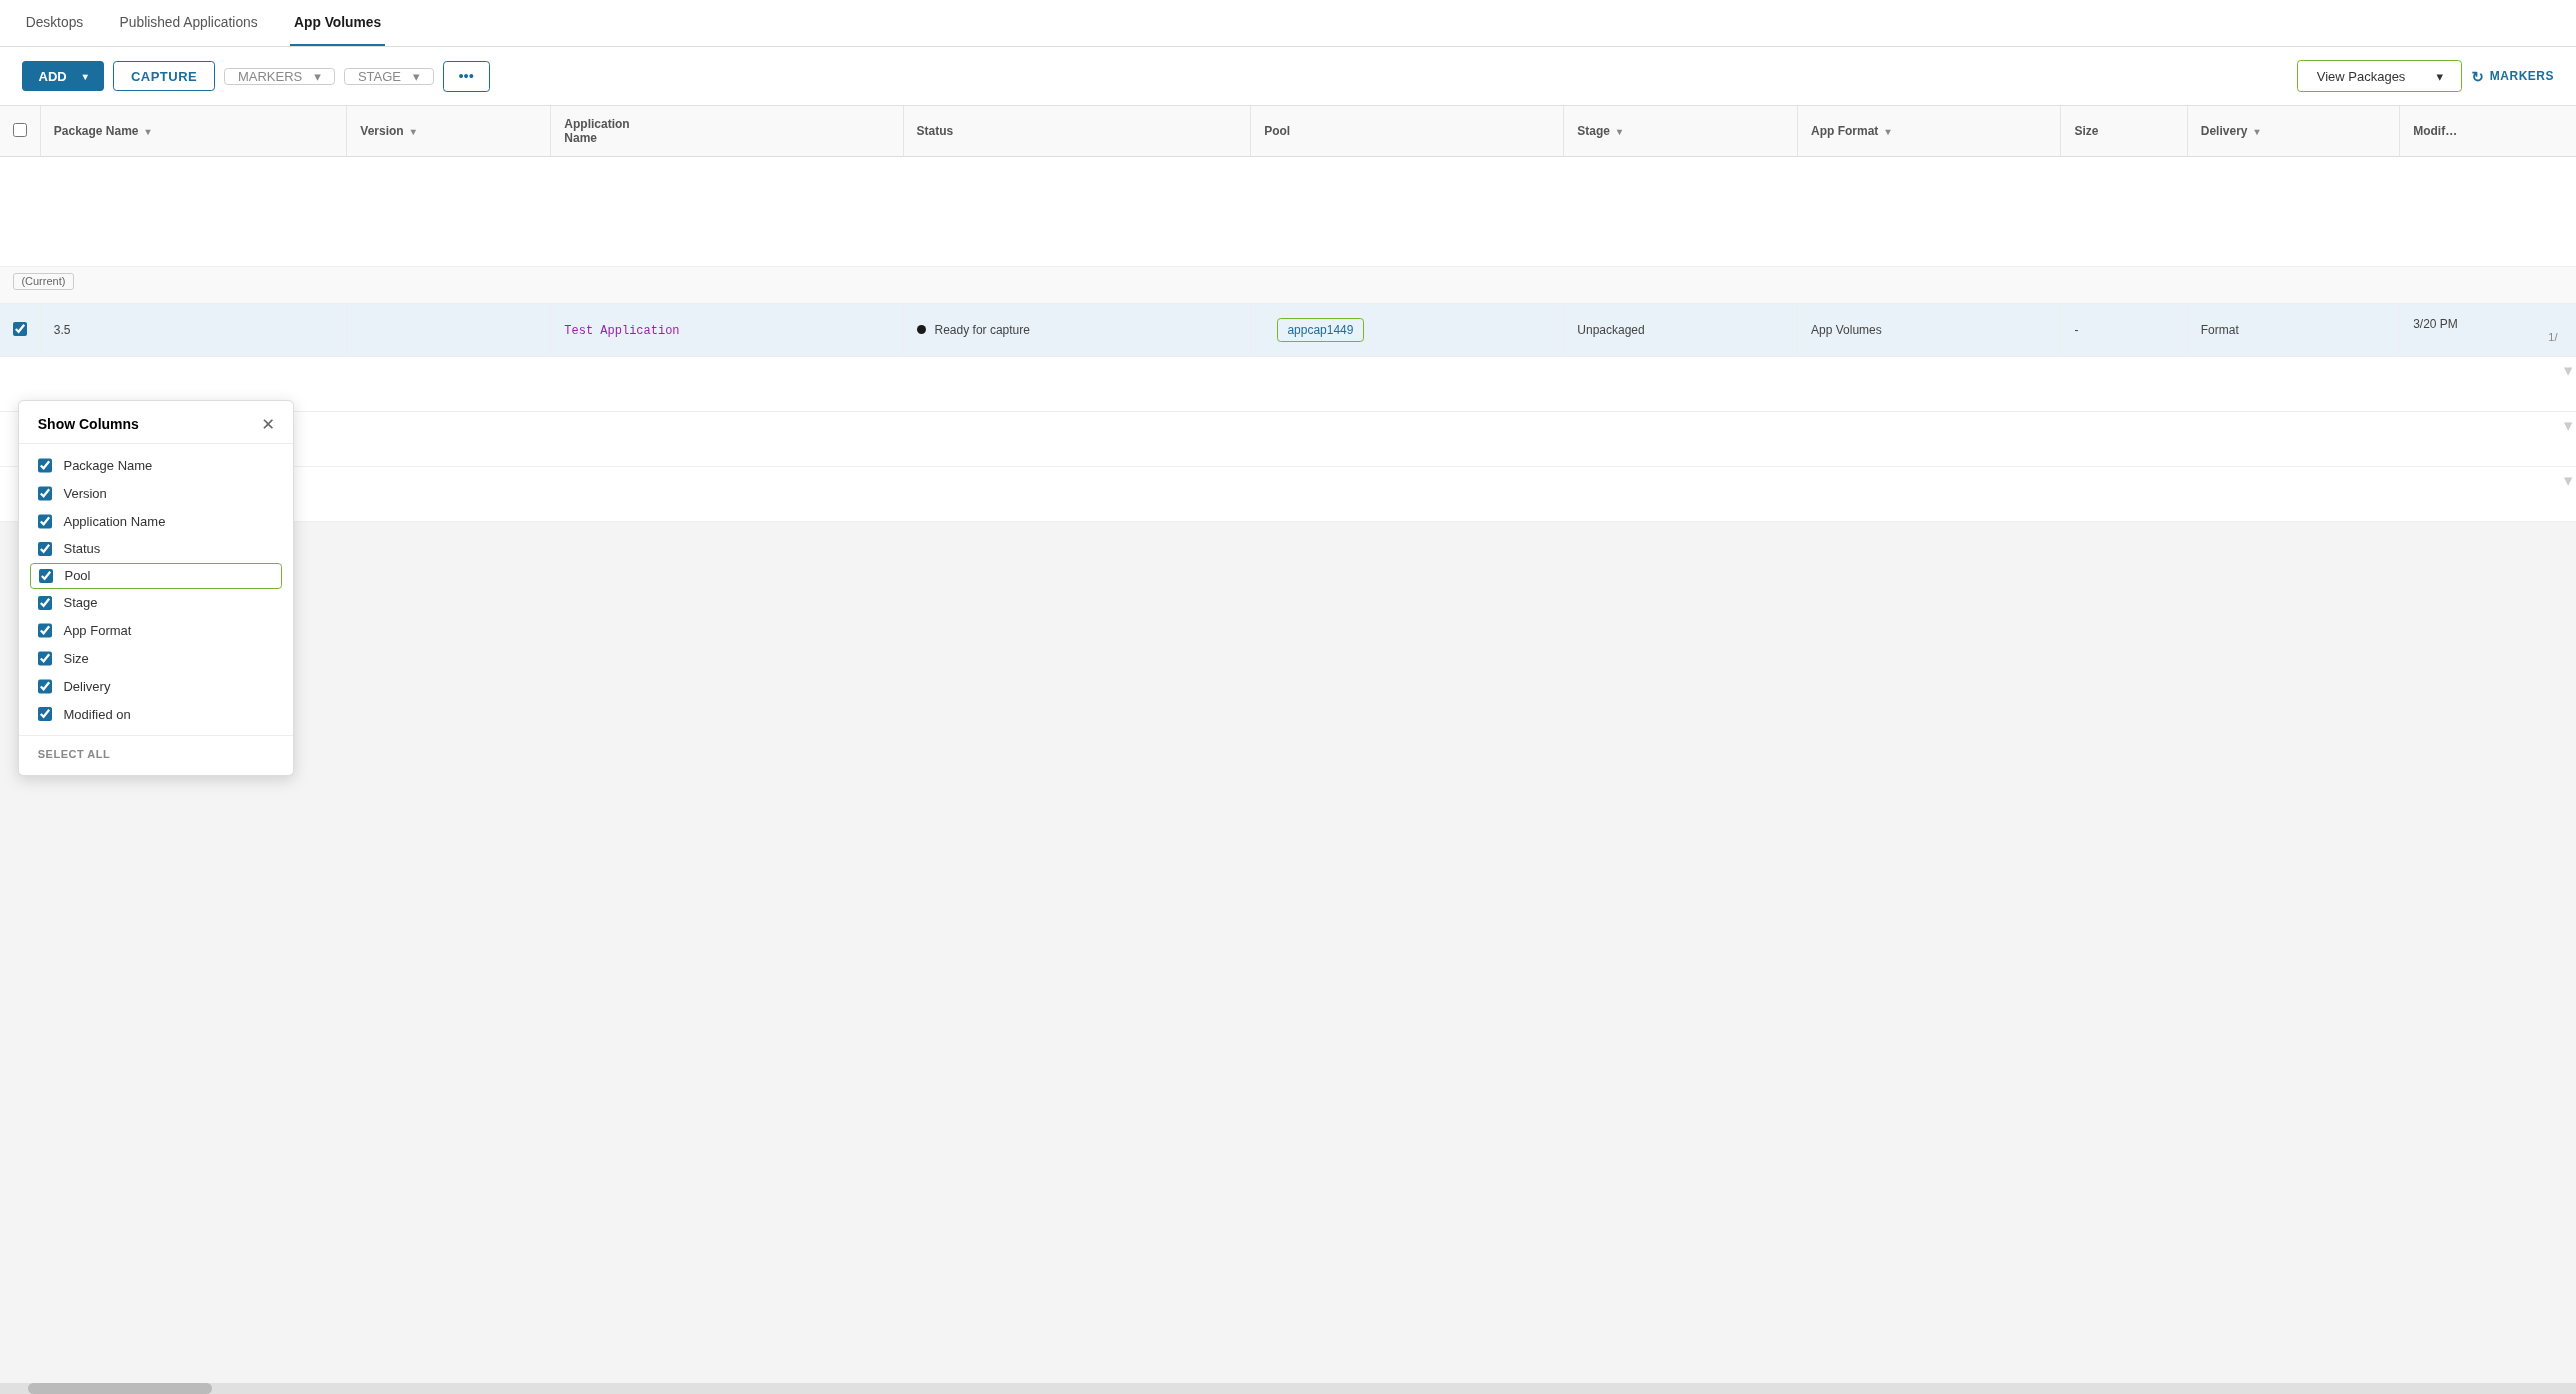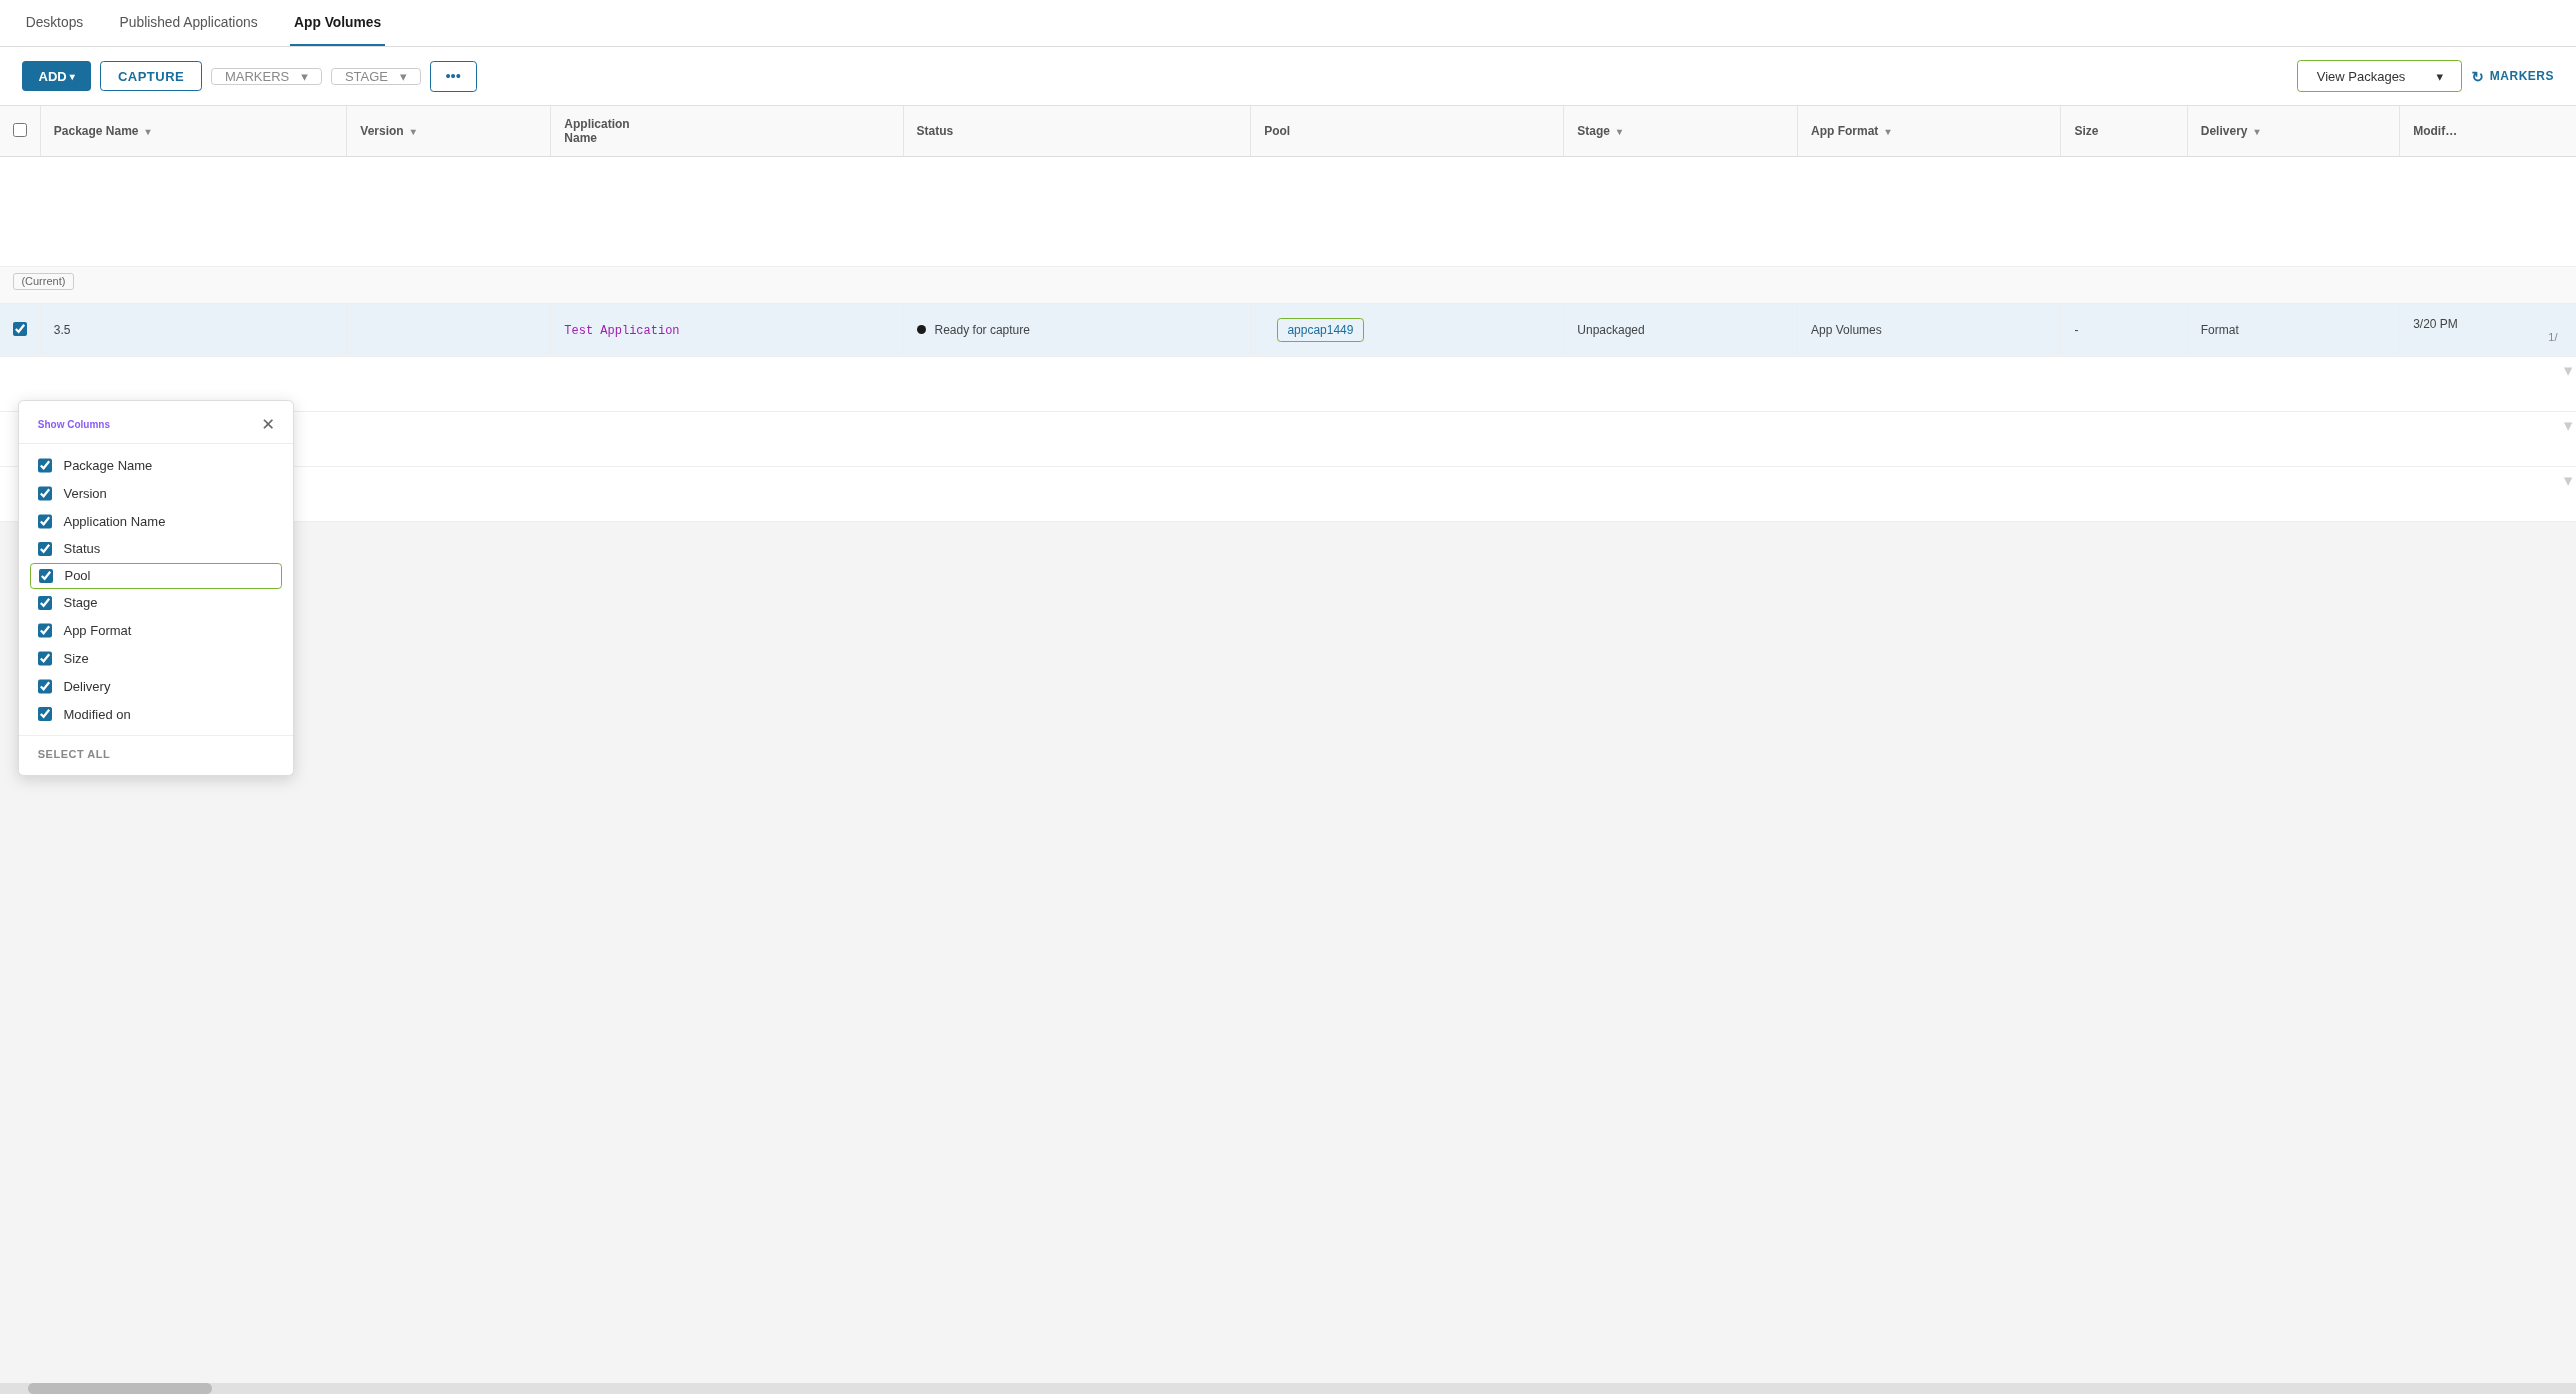--- a/index.html
+++ b/index.html
@@ -41,21 +41,21 @@
       background: #1a6e9e;
       color: #fff;
       border: none;
       border-radius: 3.7px;
       padding: 7.4px 16.5px;
       font-size: 13px;
       font-weight: 600;
       cursor: pointer;
       display: flex;
       align-items: center;
-      gap: 3px;
+      gap: 16px;
     }
     .btn-add .chevron { font-size: 10px; }
     .btn-capture {
       background: #fff;
       color: #1a6e9e;
       border: 1.8px solid #1a6e9e;
       border-radius: 3.7px;
       padding: 6.4px 16.5px;
       font-size: 13px;
       font-weight: 600;
@@ -173,23 +173,23 @@
       padding: 0;
     }
     .panel-header {
       display: flex;
       align-items: center;
       justify-content: space-between;
       padding: 14.7px 18.4px 11px 18.4px;
       border-bottom: 0.9px solid #eee;
     }
     .panel-title {
-      font-size: 10px;
-      font-weight: 600;
-      color: #8b5cf6;
+      font-size: 14px;
+      font-weight: 600;
+      color: #000000;
     }
     .panel-close {
       background: none;
       border: none;
       font-size: 16.5px;
       color: #666;
       cursor: pointer;
       line-height: 1;
     }
     .panel-items { padding: 7.4px 18.4px 7.4px 18.4px; }

